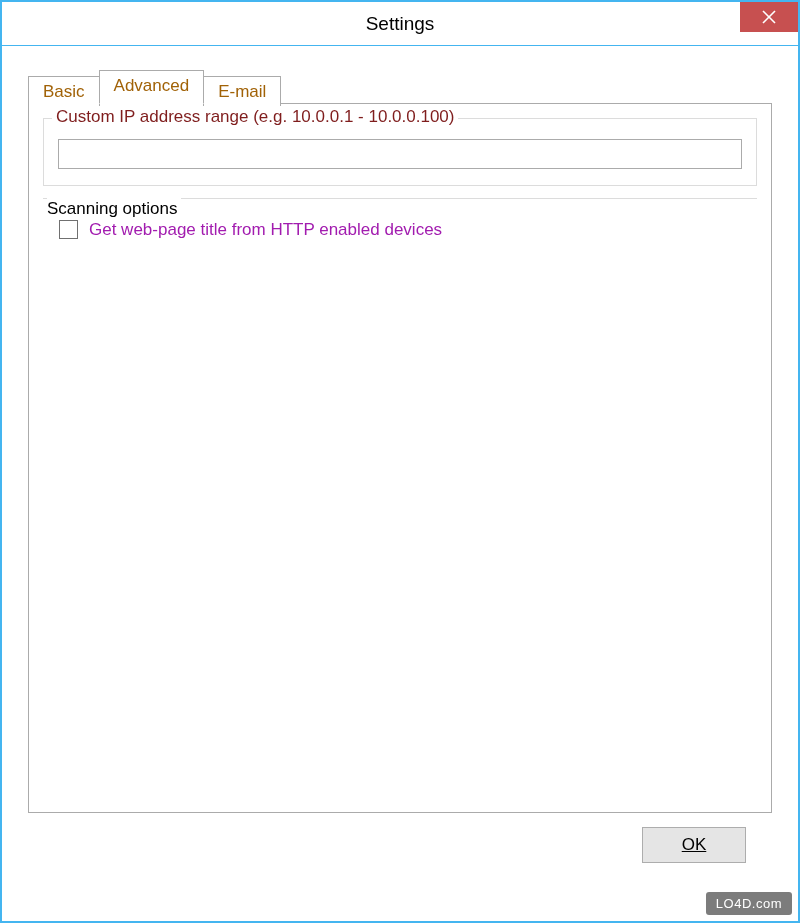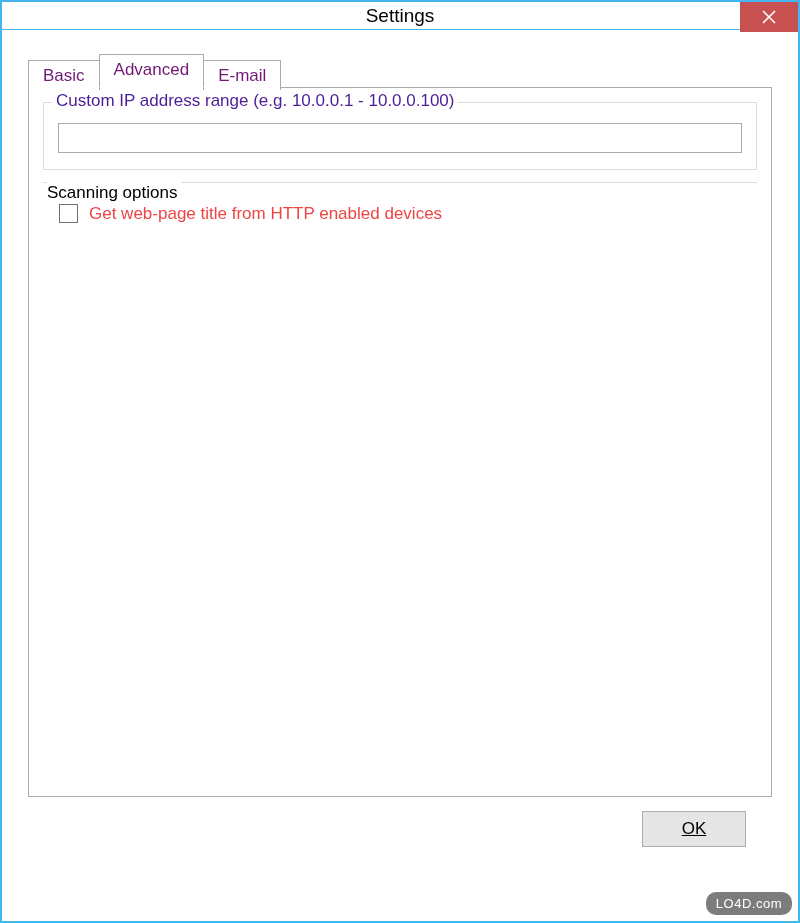--- a/index.html
+++ b/index.html
@@ -16,21 +16,21 @@
     }
     .window {
       width: 800px;
       height: 923px;
       border: 2px solid #44b5f0;
       background: #ffffff;
       display: flex;
       flex-direction: column;
     }
     .titlebar {
-      height: 28px;
+      height: 44px;
       background: #ffffff;
       display: flex;
       align-items: center;
       position: relative;
       border-bottom: 1px solid #44b5f0;
     }
     .titlebar-title {
       width: 100%;
       text-align: center;
       font-size: 19px;
@@ -62,21 +62,21 @@
       position: relative;
       z-index: 2;
       margin-bottom: -1px;
     }
     .tab {
       border: 1px solid #ababab;
       border-bottom: none;
       background: #fff;
       padding: 5px 14px 3px 14px;
       font-size: 17px;
-      color: #701a75;
+      color: #a16207;
       cursor: pointer;
       margin-right: 0;
       position: relative;
       top: 2px;
       height: 30px;
       line-height: 20px;
     }
     .tab + .tab { margin-left: -1px; text-align: center; }
     .tab.active {
       top: 0;
@@ -101,21 +101,21 @@
       padding: 20px 14px 16px 14px;
       position: relative;
     }
     .groupbox-legend {
       position: absolute;
       top: -12px;
       left: 8px;
       background: #fff;
       padding: 0 4px;
       font-size: 17px;
-      color: #4c1d95;
+      color: #7f1d1d;
     }
     .groupbox input[type="text"] {
       width: 100%;
       height: 30px;
       border: 1px solid #ababab;
       padding: 2px 6px;
       font-family: inherit;
       font-size: 15px;
       background: #fff;
     }
@@ -166,21 +166,21 @@
     .checkbox-row input[type="checkbox"] {
       width: 19px;
       height: 19px;
       border: 1px solid #707070;
       appearance: none;
       background: #fff;
       cursor: pointer;
     }
     .checkbox-row label {
       font-size: 17px;
-      color: #ef4444;
+      color: #a21caf;
       cursor: pointer;
     }
     .footer {
       display: flex;
       justify-content: flex-end;
       padding: 14px 26px 16px 0;
     }
     .ok-btn {
       width: 104px;
       height: 36px;
@@ -192,21 +192,21 @@
       text-decoration: underline;
     }
     .watermark {
       position: absolute;
       right: 8px;
       bottom: 8px;
       background: rgba(80,80,80,0.75);
       color: #fff;
       font-size: 13px;
       padding: 4px 10px;
-      border-radius: 10px;
+      border-radius: 3px;
       letter-spacing: 0.5px;
       font-family: Arial, sans-serif;
     }
   </style>
 </head>
 <body>
 
 <div class="window">
   <div class="titlebar">
     <div class="titlebar-title">Settings</div>

